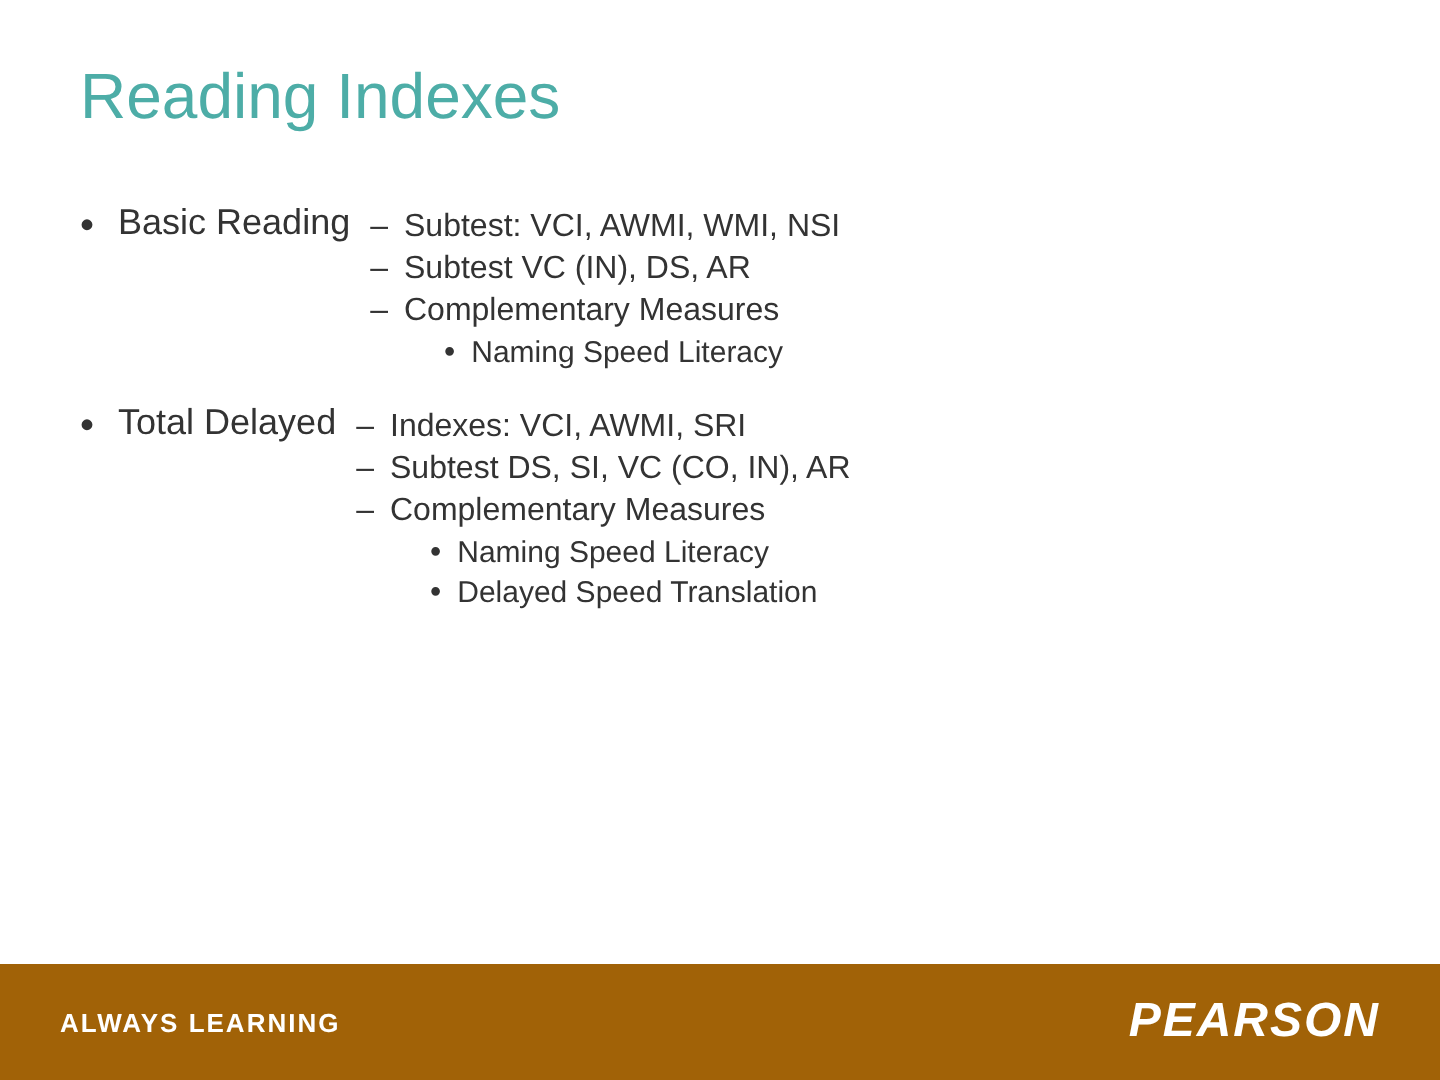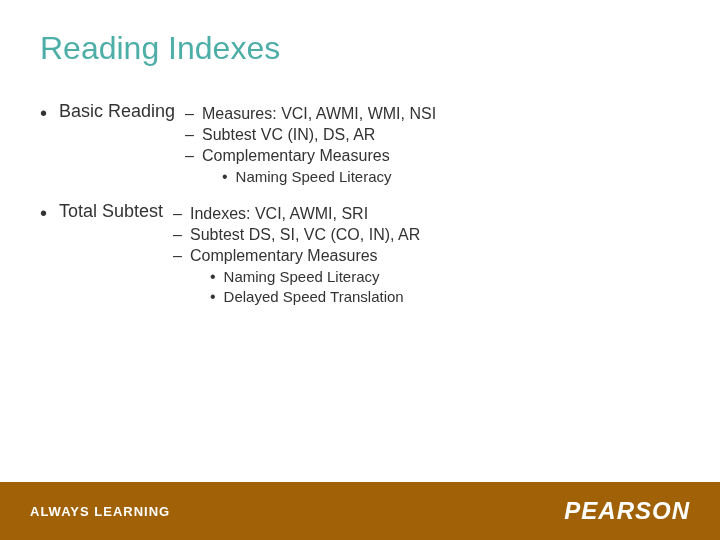--- a/index.html
+++ b/index.html
@@ -143,21 +143,21 @@
 
     <ul class="bullet-list">
 
       <li>
         <span class="bullet-dot">•</span>
         <div class="bullet-content">
           <span class="bullet-label">Basic Reading</span>
           <ul class="sub-list">
             <li>
               <span class="dash">–</span>
-              <span>Measures: VCI, AWMI, WMI, NSI</span>
+              <span>Subtest: VCI, AWMI, WMI, NSI</span>
             </li>
             <li>
               <span class="dash">–</span>
               <span>Subtest VC (IN), DS, AR</span>
             </li>
             <li>
               <span class="dash">–</span>
               <div>
                 <span>Complementary Measures</span>
                 <ul class="sub-sub-list">
@@ -168,21 +168,21 @@
                 </ul>
               </div>
             </li>
           </ul>
         </div>
       </li>
 
       <li>
         <span class="bullet-dot">•</span>
         <div class="bullet-content">
-          <span class="bullet-label">Total Subtest</span>
+          <span class="bullet-label">Total Delayed</span>
           <ul class="sub-list">
             <li>
               <span class="dash">–</span>
               <span>Indexes: VCI, AWMI, SRI</span>
             </li>
             <li>
               <span class="dash">–</span>
               <span>Subtest DS, SI, VC (CO, IN), AR</span>
             </li>
             <li>

